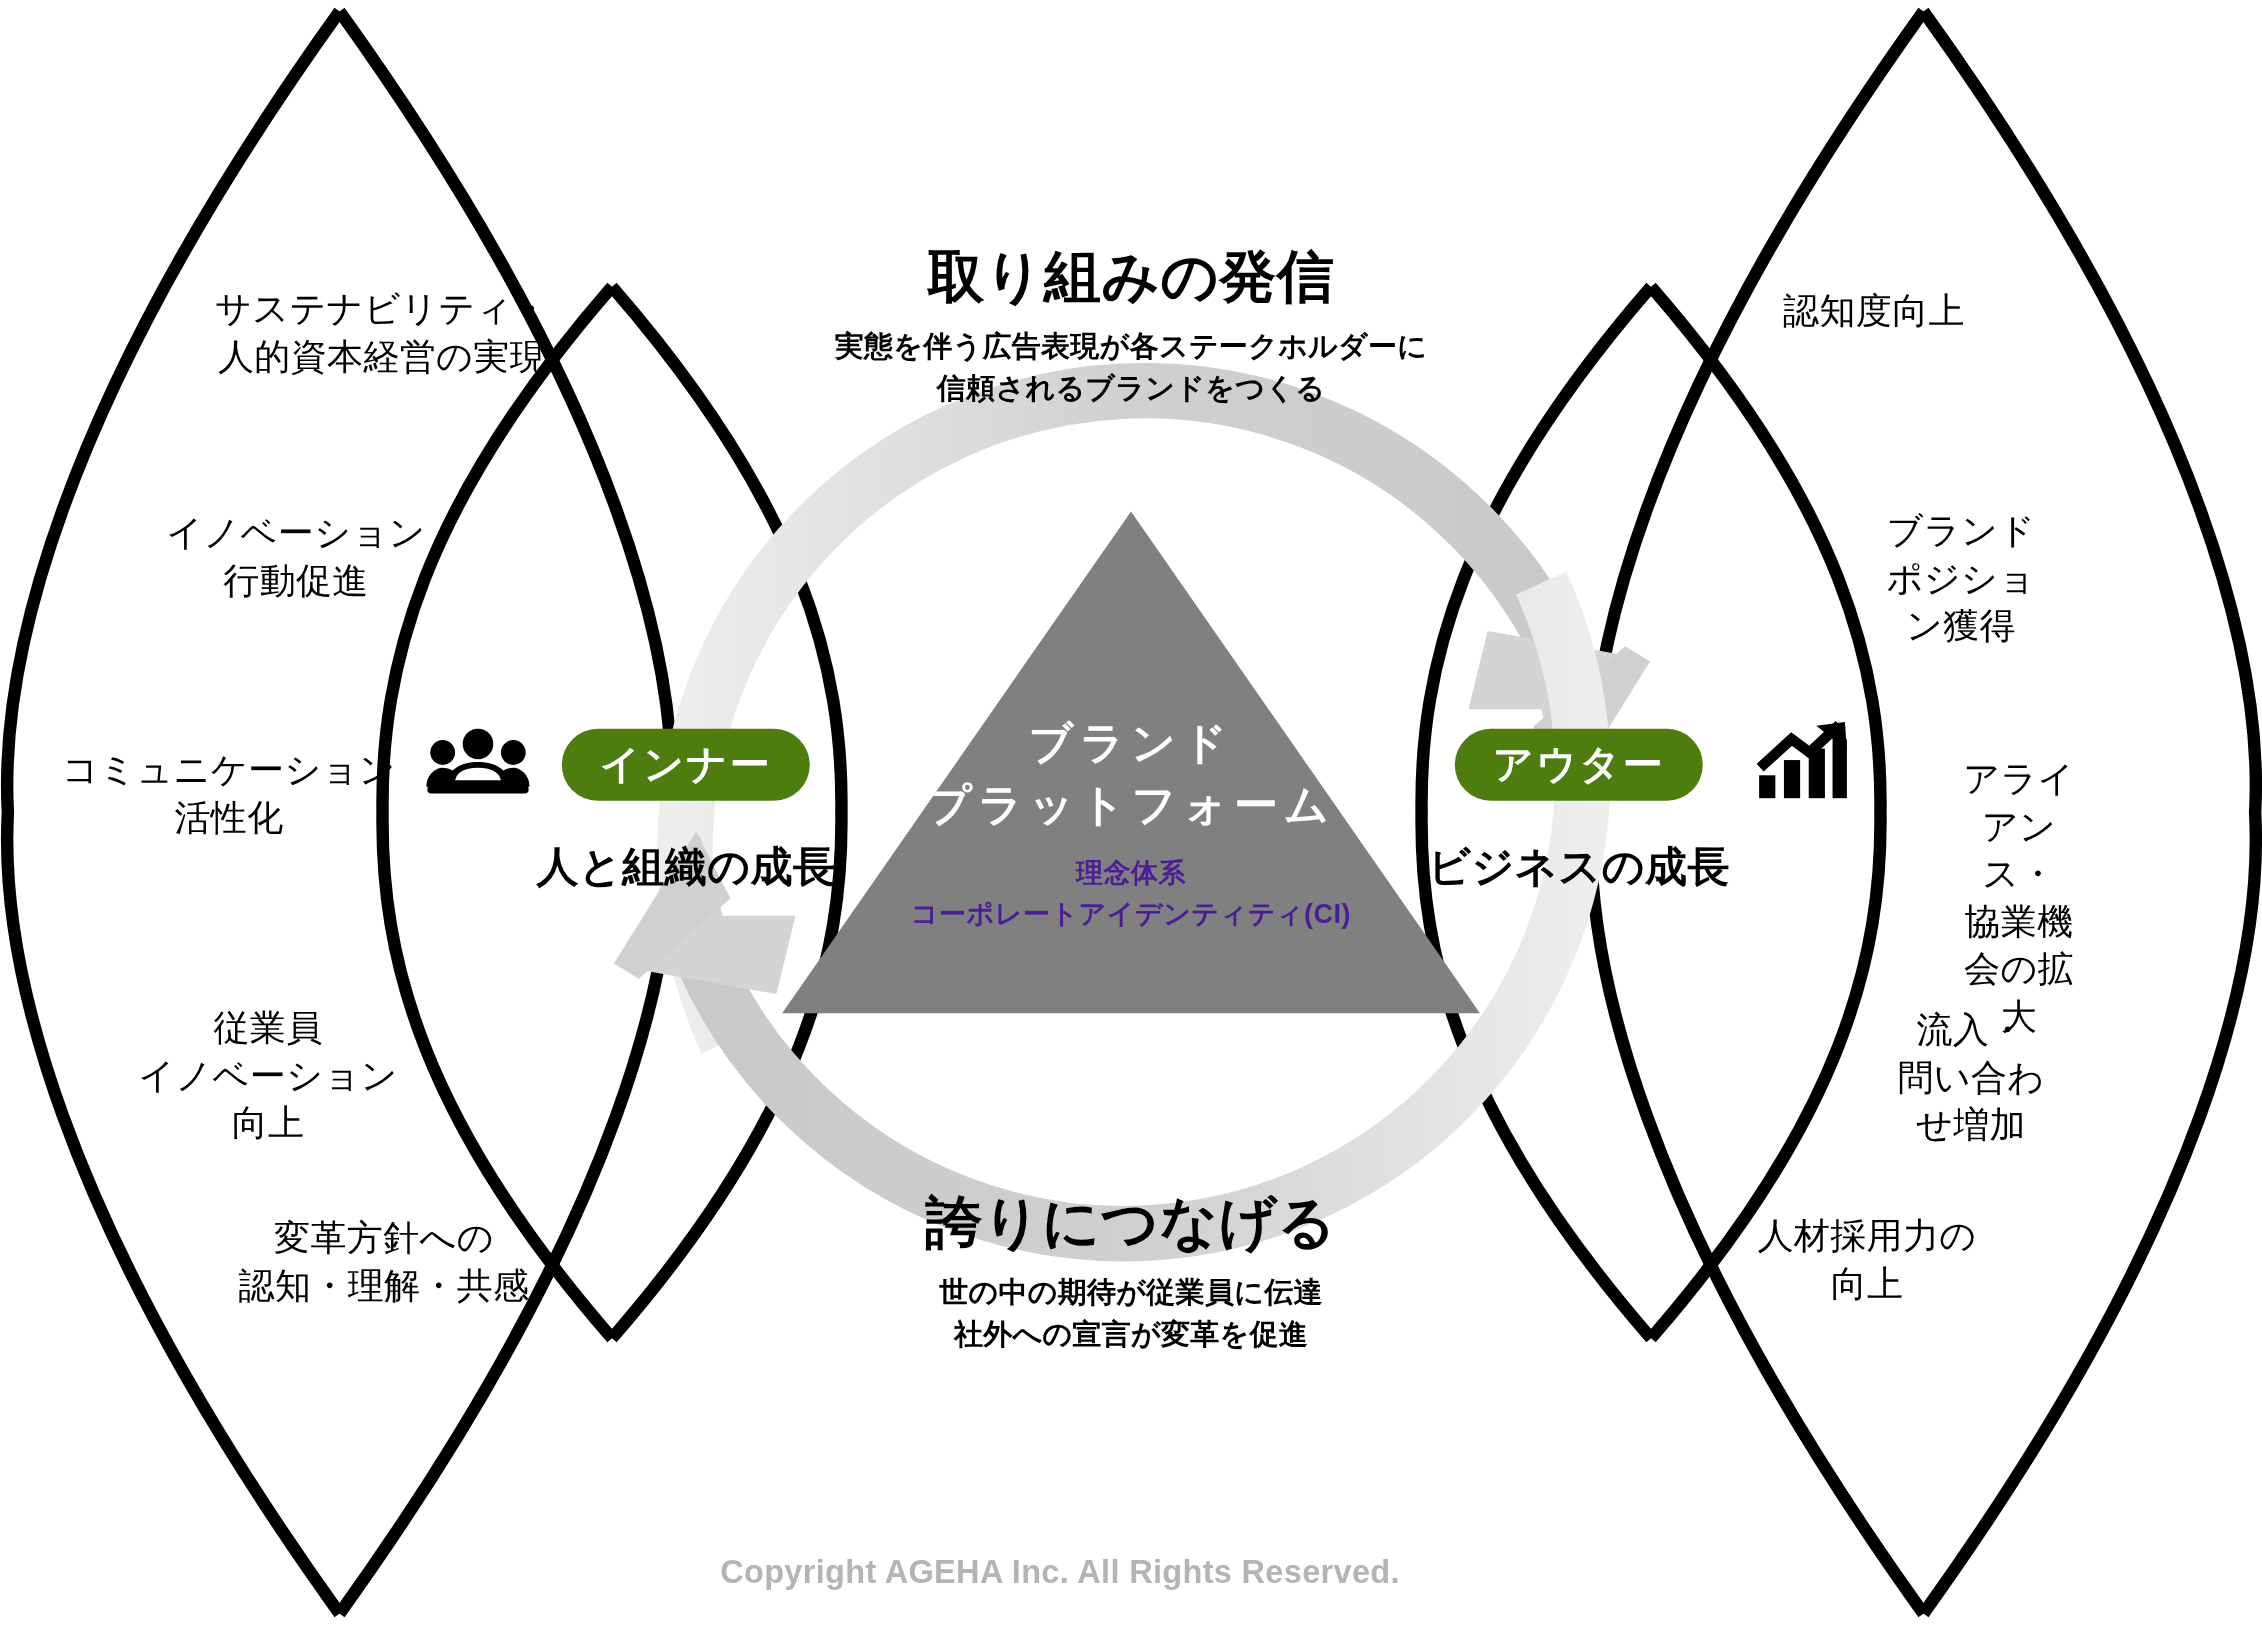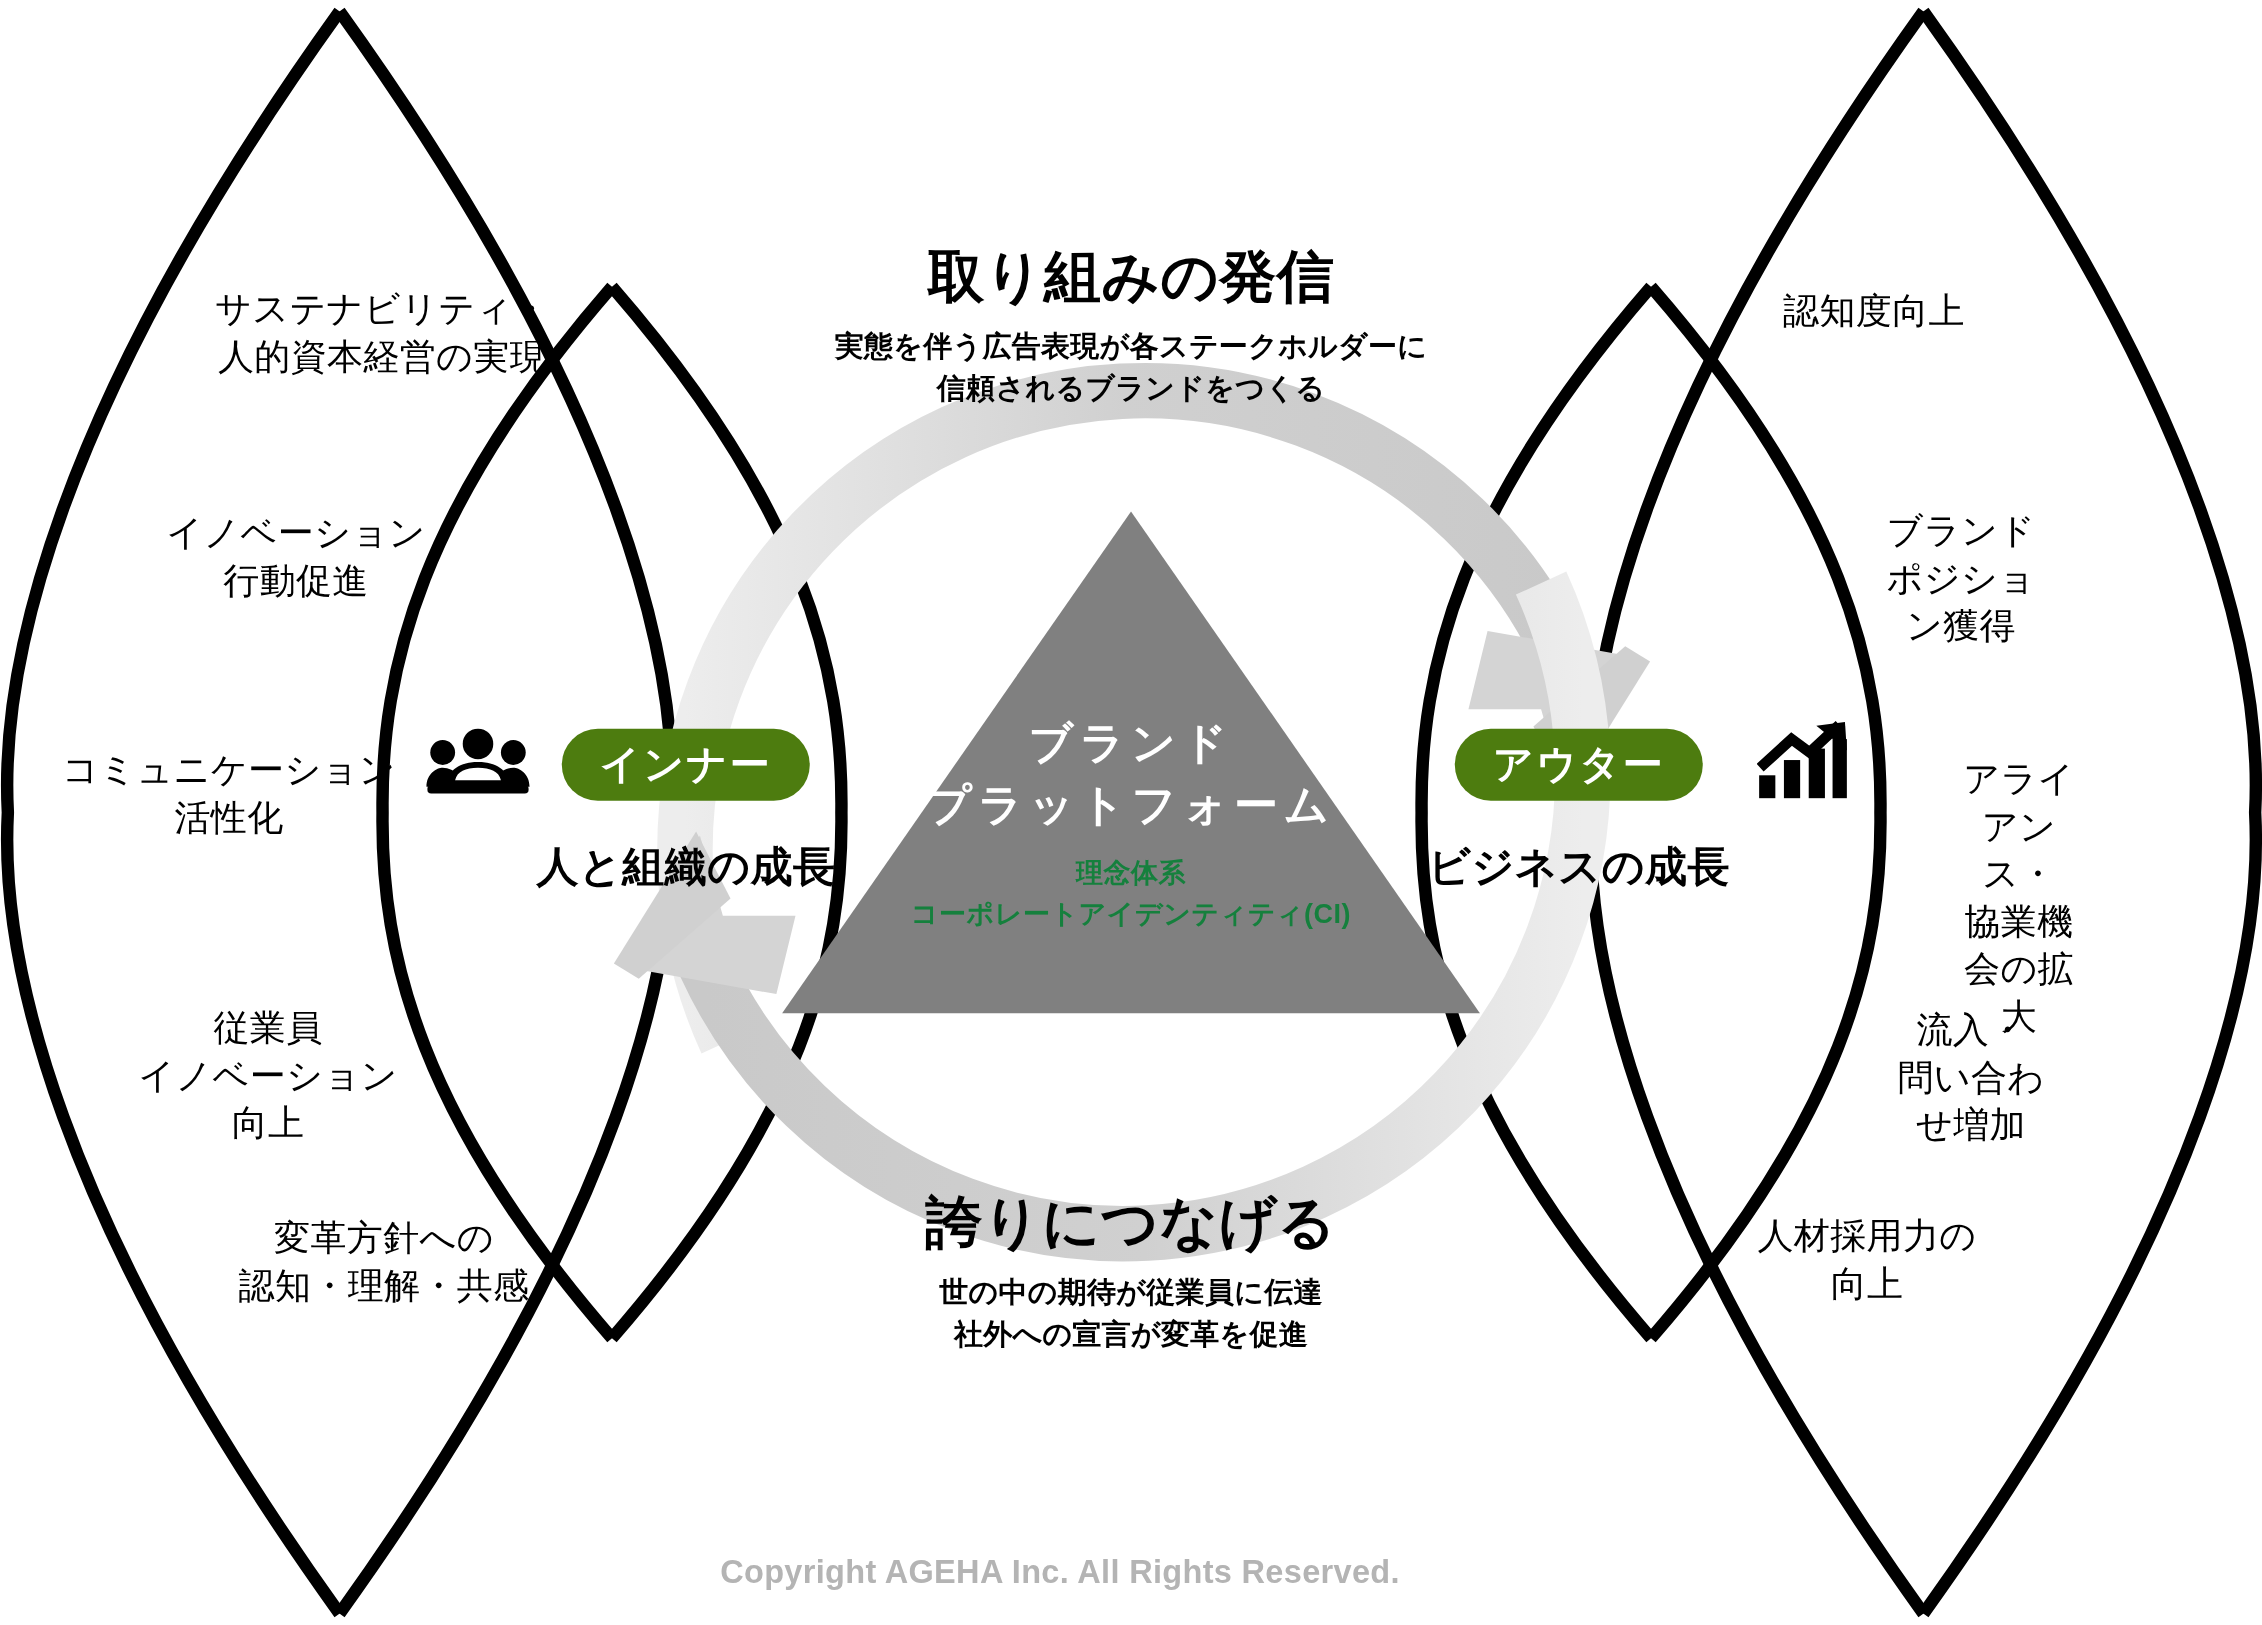--- a/index.html
+++ b/index.html
@@ -81,21 +81,21 @@
     font-size: 44px;
     font-weight: 700;
     text-align: center;
     letter-spacing: 0.14em;
     line-height: 1.42;
     white-space: pre-line;
   }
   .tri-sub {
     position: absolute;
     transform: translateX(-50%);
-    color: #15803d;
+    color: #4c1d95;
     font-size: 27px;
     font-weight: 700;
     text-align: center;
     line-height: 1.5;
     white-space: pre-line;
     letter-spacing: 0.02em;
   }
   .copyright {
     position: absolute;
     transform: translateX(-50%);

